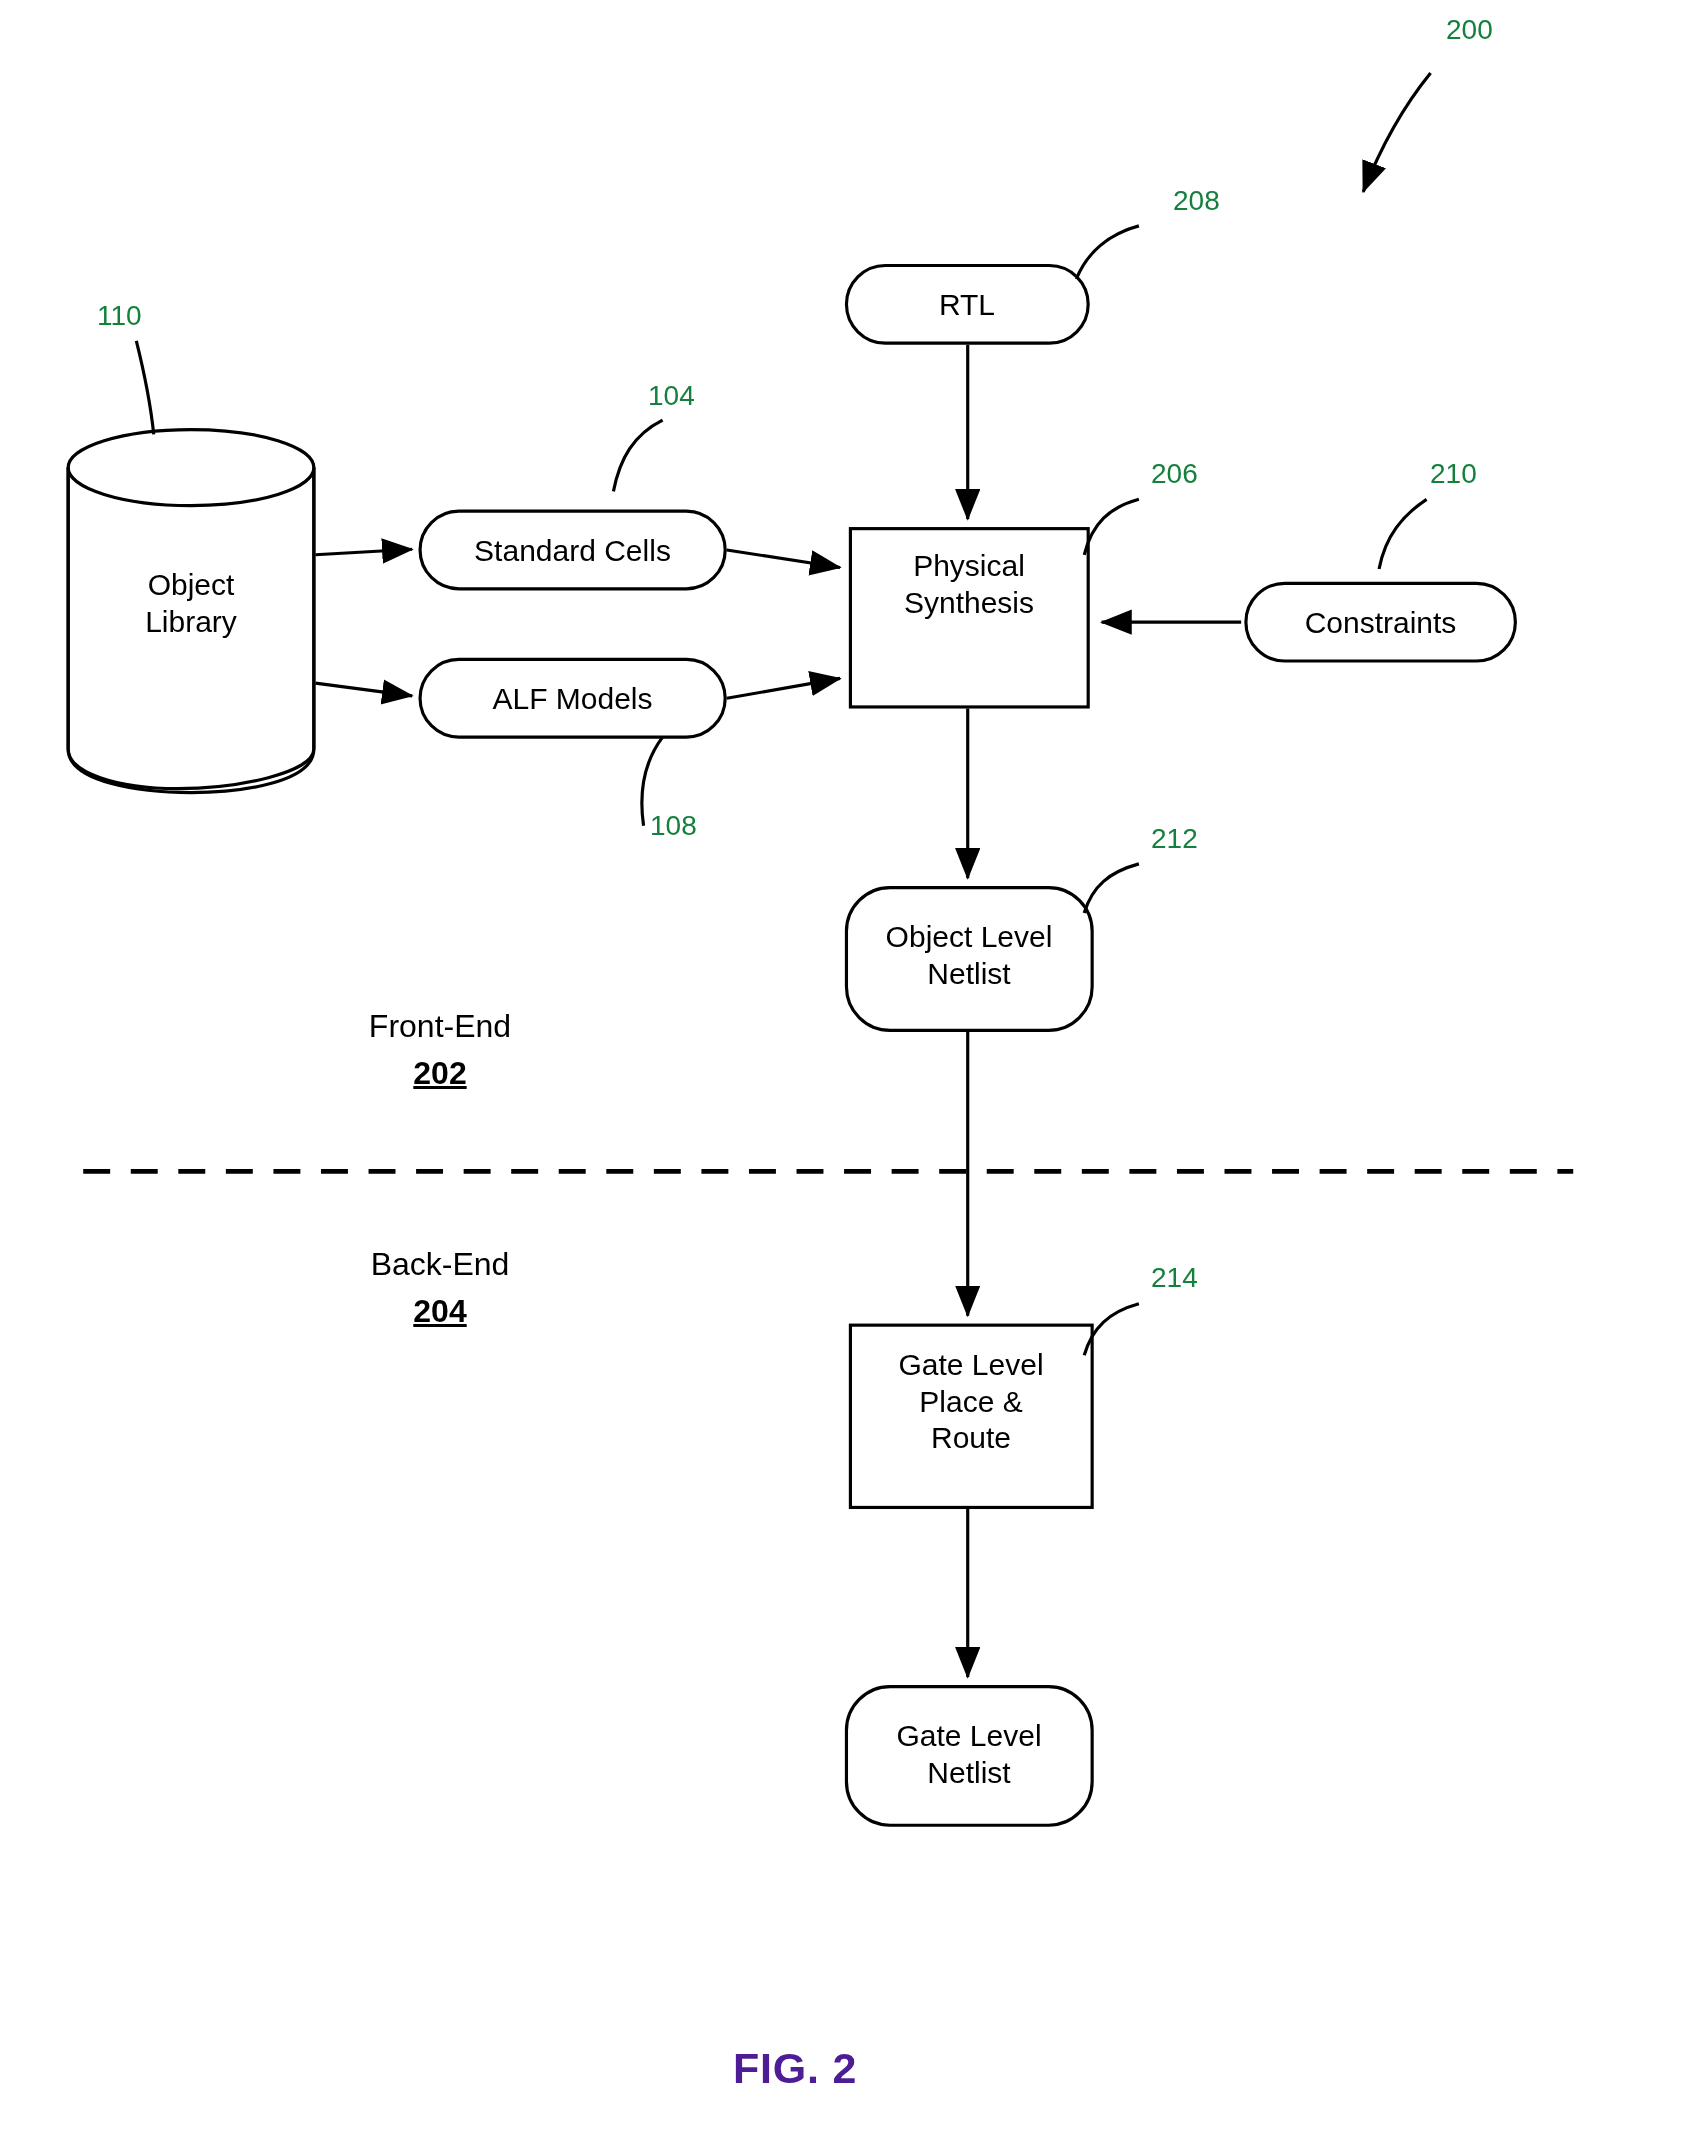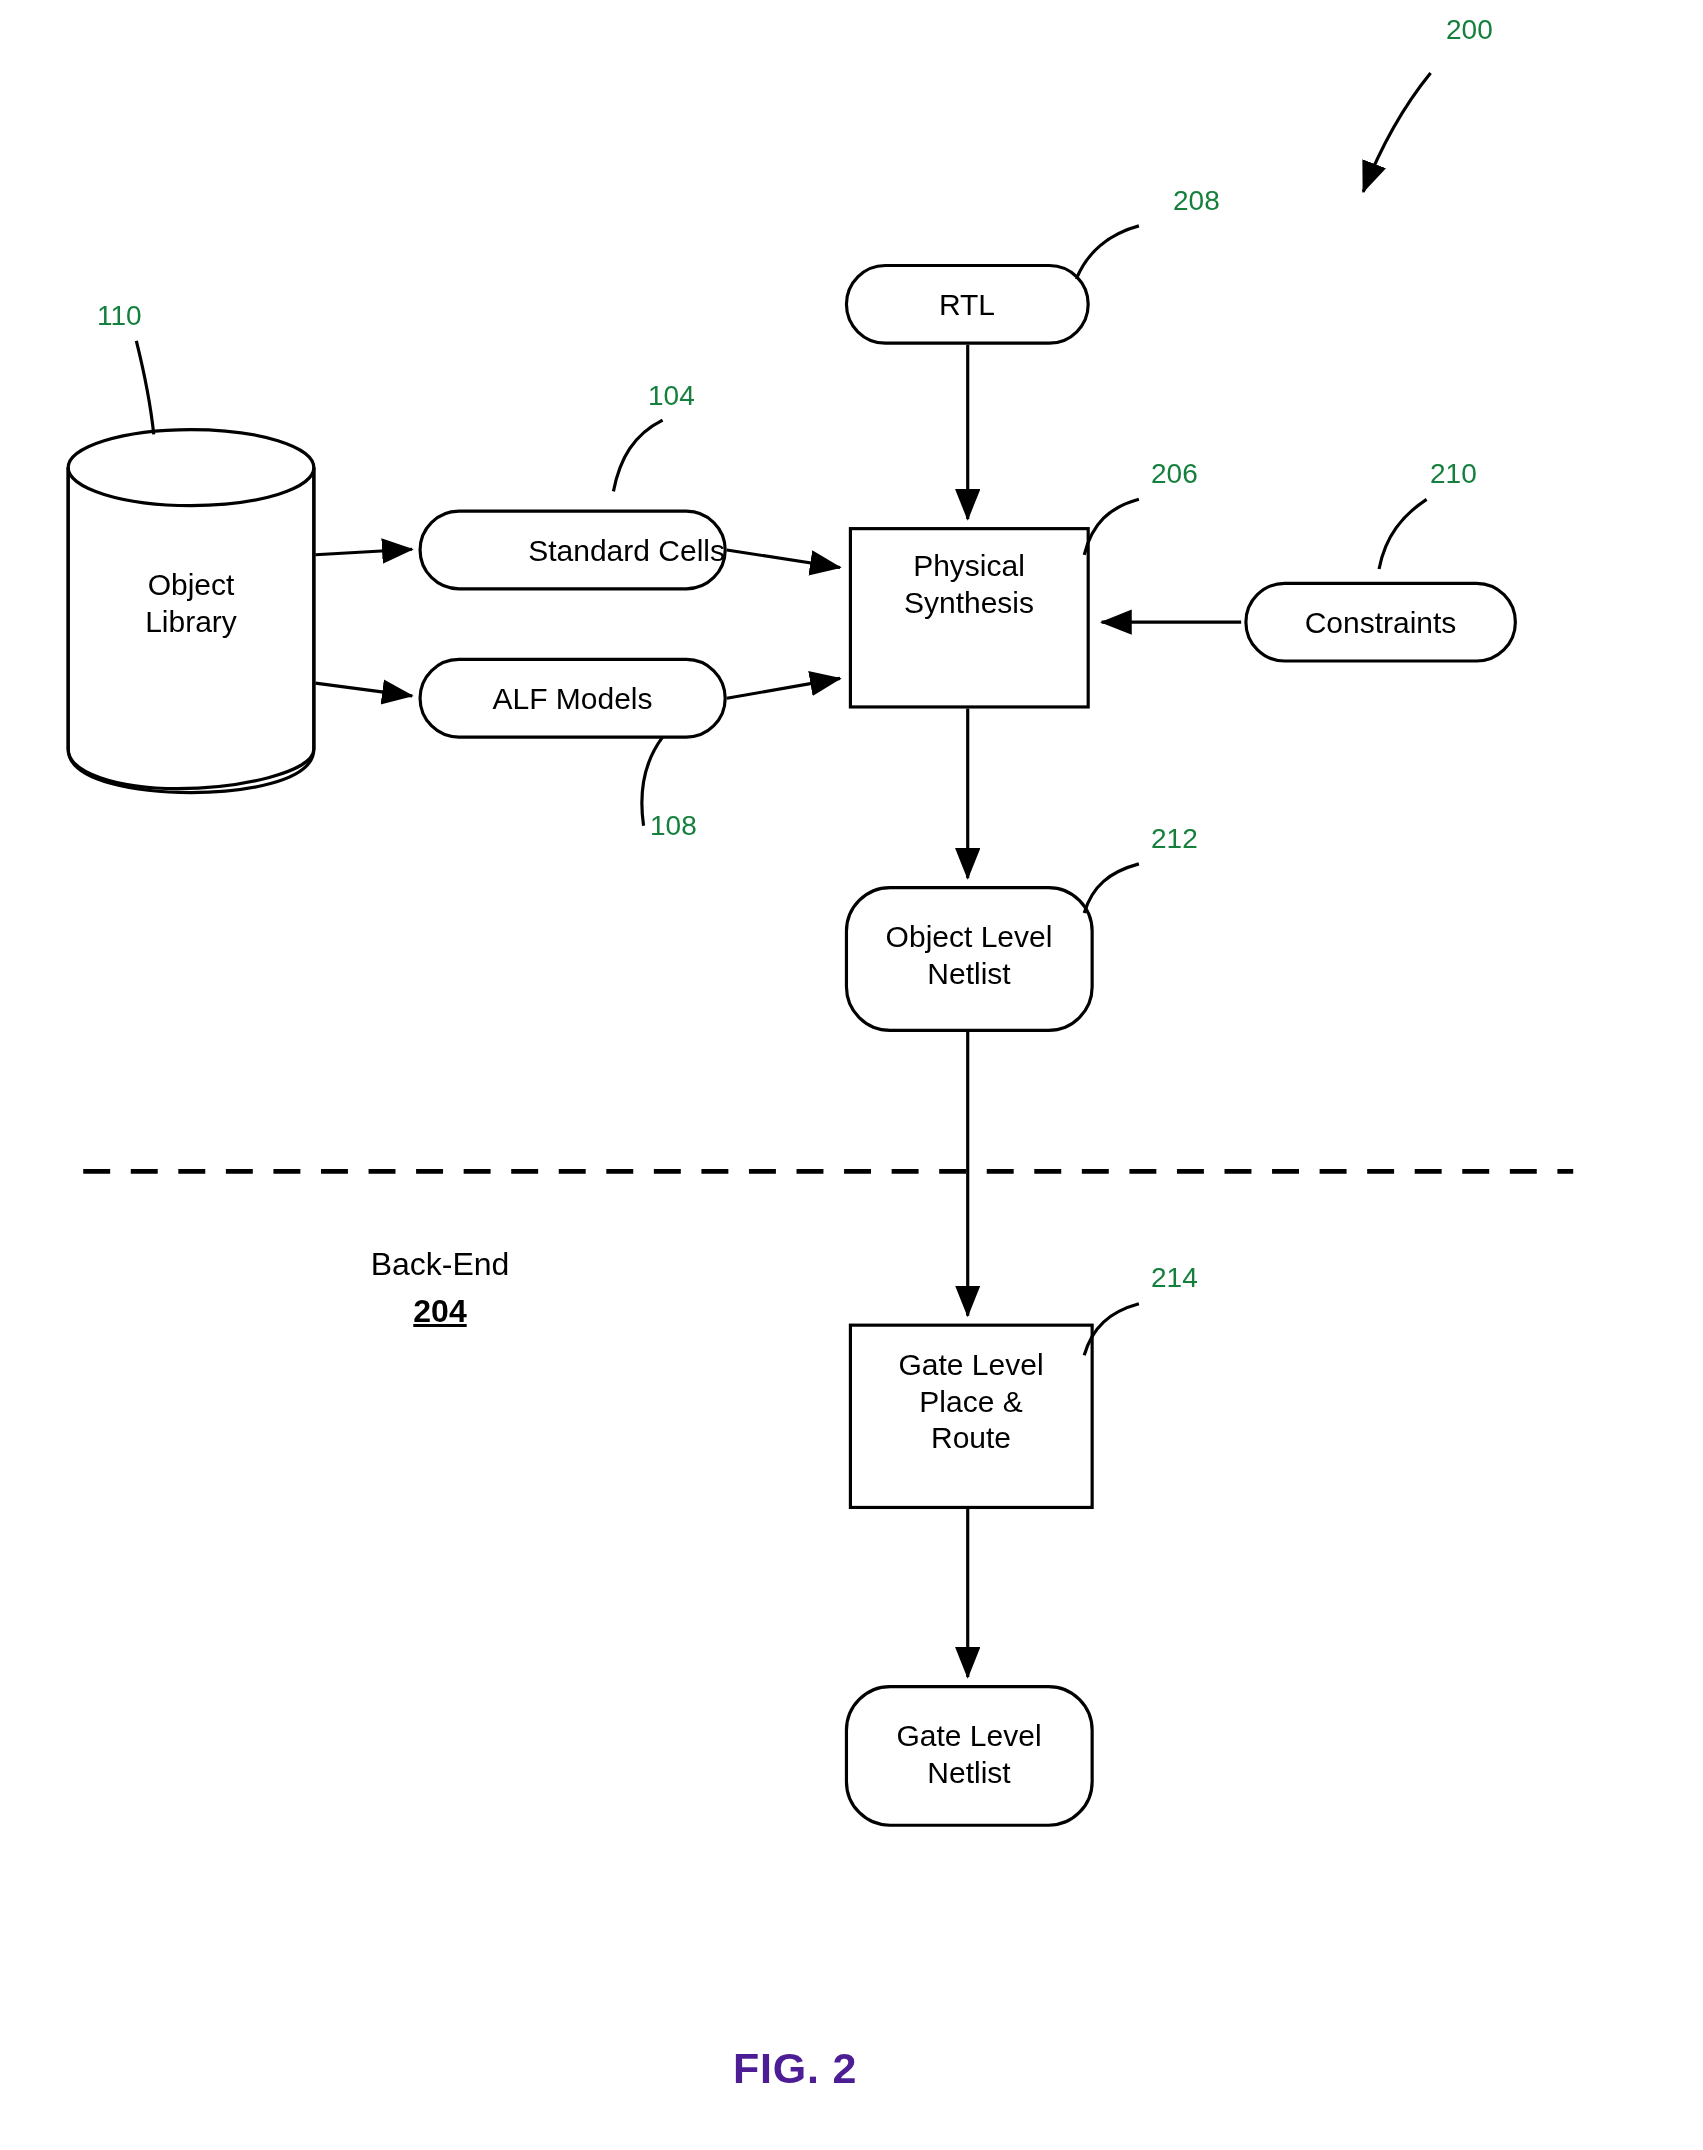--- a/index.html
+++ b/index.html
@@ -121,21 +121,21 @@
       <path d="M1437,1090 C1400,1100 1378,1118 1368,1152"></path>
       <path d="M1437,1645 C1400,1655 1378,1675 1368,1710"></path>
     </g>
 
     <line x1="105" y1="1478" x2="1985" y2="1478" stroke="#000" stroke-width="6" stroke-dasharray="34,26"></line>
   </svg>
 
   <div class="node-label" style="left:68px; top:567px; width:246px;">Object
 Library</div>
 
-  <div class="node-label" style="left:420px; top:533px; width:305px;text-align:right;">Standard Cells</div>
+  <div class="node-label" style="left:420px; top:533px; width:305px;">Standard Cells</div>
 
   <div class="node-label" style="left:420px; top:681px; width:305px;">ALF Models</div>
 
   <div class="node-label" style="left:846px; top:287px; width:242px;">RTL</div>
 
   <div class="node-label" style="left:850px; top:548px; width:238px;">Physical
 Synthesis</div>
 
   <div class="node-label" style="left:1246px; top:605px; width:269px;">Constraints</div>
 
@@ -152,20 +152,24 @@
   <div class="ref-label" style="left:1446px; top:14.3px;">200</div>
   <div class="ref-label" style="left:1149px; top:185px;margin-left:24px;">208</div>
   <div class="ref-label" style="left:97px; top:300px;">110</div>
   <div class="ref-label" style="left:648px; top:380px;">104</div>
   <div class="ref-label" style="left:1151px; top:458px;">206</div>
   <div class="ref-label" style="left:1430px; top:458px;">210</div>
   <div class="ref-label" style="left:650px; top:810px;">108</div>
   <div class="ref-label" style="left:1151px; top:823px;">212</div>
   <div class="ref-label" style="left:1151px; top:1262px;">214</div>
 
+  <div class="section-label" style="left:313px; top:1008px; width:254px;">
+    <span>Front-End</span>
+    <span class="section-num">202</span>
+  </div>
 
   <div class="section-label" style="left:313px; top:1246px; width:254px;">
     <span>Back-End</span>
     <span class="section-num">204</span>
   </div>
 
   <div class="fig-caption" style="left:733px; top:2044px;">FIG. 2</div>
 
 </div>
 

